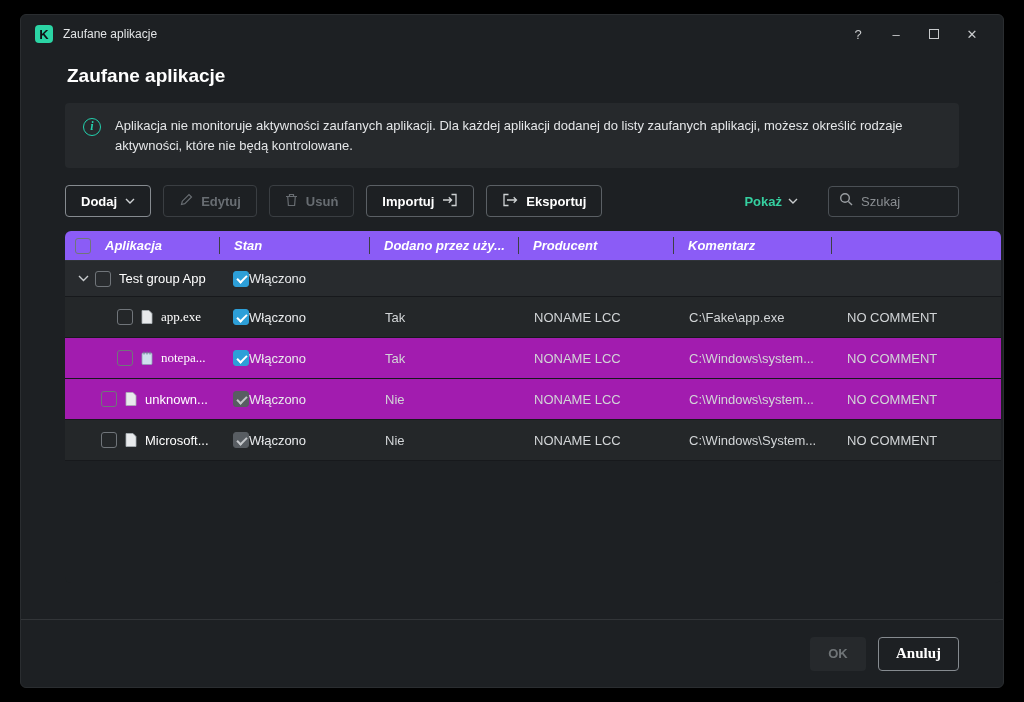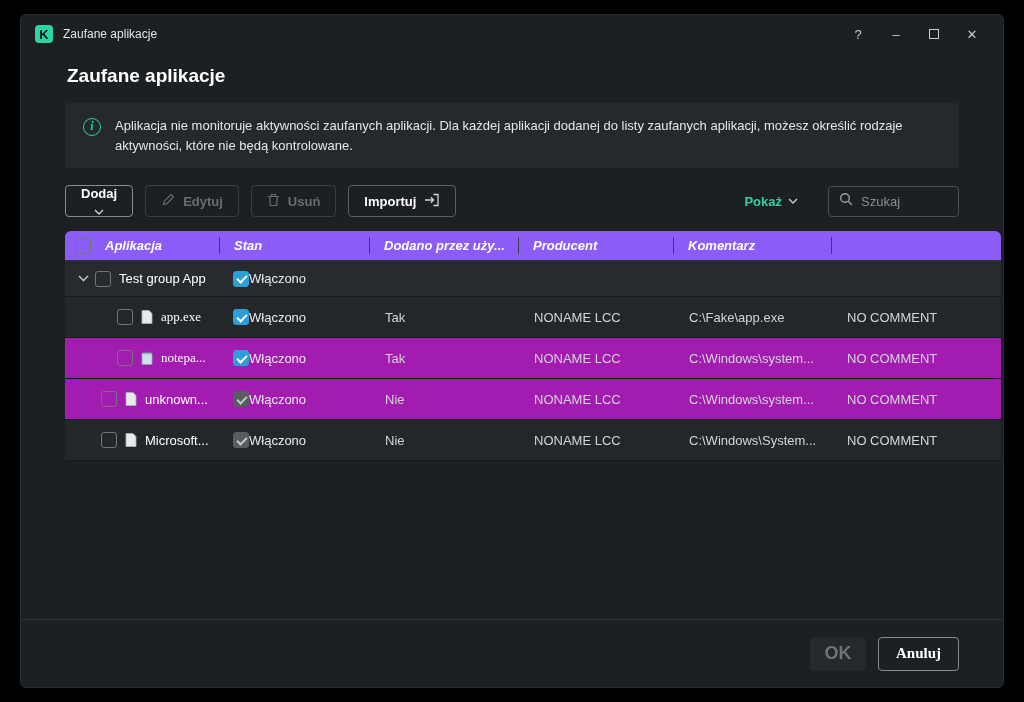--- a/index.html
+++ b/index.html
@@ -101,21 +101,21 @@
     color: #fff;
     font-size: 13px;
     font-weight: 600;
     font-family: "Liberation Sans", sans-serif;
     padding: 0 15px;
     display: inline-flex;
     align-items: center;
     gap: 8px;
     cursor: pointer;
   }
-  .btn-primary-outline { border-color: #868b90; flex-direction: column; }
+  .btn-primary-outline { border-color: #868b90; }
   .btn.disabled {
     border-color: #3a3e42;
     color: #686d72;
     cursor: default;
   }
   .btn.disabled svg { color: #686d72; }
   .btn svg { color: #cfd2d4; }
   .show-link {
     margin-left: auto;
     display: flex;
@@ -255,21 +255,21 @@
     padding: 0 44px;
     gap: 12px;
   }
   .btn-ok {
     height: 34px;
     min-width: 56px;
     border-radius: 4px;
     background: #26292c;
     border: none;
     color: #6f7477;
-    font-size: 18px;
+    font-size: 13px;
     font-weight: 600;
     font-family: "Liberation Sans", sans-serif;
   }
   .btn-cancel {
     height: 34px;
     border-radius: 4px;
     background: transparent;
     border: 1px solid #868b90;
     color: #fff;
     font-size: 15px;
@@ -336,20 +336,28 @@
       <span>Usuń</span>
     </button>
     <button class="btn">
       <span>Importuj</span>
       <span>
         <svg width="16" height="14" viewBox="0 0 16 14">
             <path d="M9.5 1.5H14v11H9.5M1 7h8.5M6.8 4.2L9.6 7l-2.8 2.8" fill="none" stroke="currentColor" stroke-width="1.3"></path>
           </svg>
       </span>
     </button>
+    <button class="btn">
+      <span>
+        <svg width="16" height="14" viewBox="0 0 16 14">
+            <path d="M6.5 1.5H2v11h4.5M5 7h9.5M11.7 4.2L14.5 7l-2.8 2.8" fill="none" stroke="currentColor" stroke-width="1.3"></path>
+          </svg>
+      </span>
+      <span>Eksportuj</span>
+    </button>
     <div class="show-link">
       <span>Pokaż</span>
       <span class="chev">
         <svg width="10" height="6" viewBox="0 0 10 6">
             <path d="M1 1l4 4 4-4" fill="none" stroke="currentColor" stroke-width="1.4"></path>
           </svg>
       </span>
     </div>
     <div class="search-box">
       <span>

